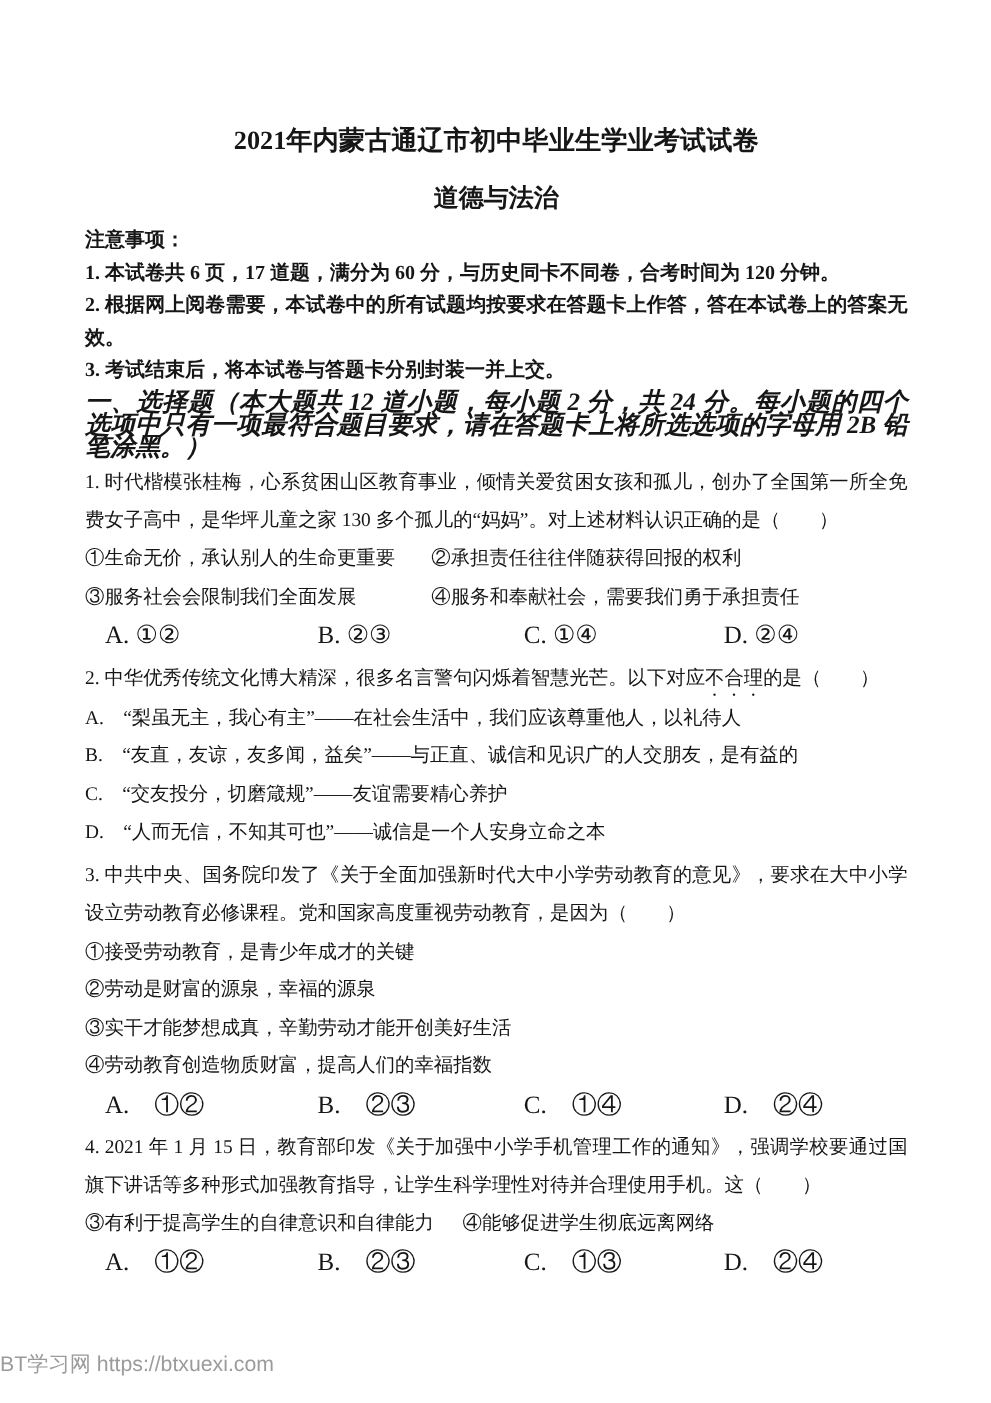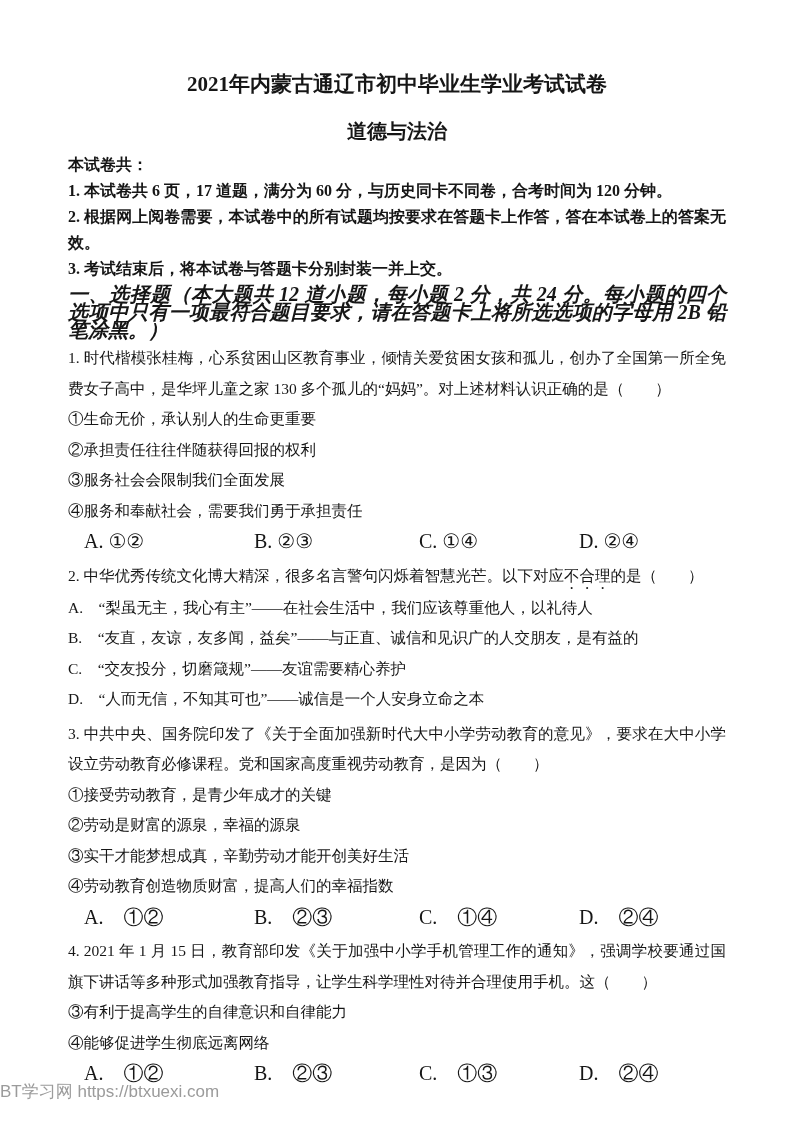--- a/index.html
+++ b/index.html
@@ -4,38 +4,38 @@
 <style>
   html, body { margin: 0; padding: 0; }
   body {
     width: 793px; height: 1122px;
     background: #ffffff;
     color: #161616;
     font-family: "Liberation Serif", "DejaVu Serif", serif;
     position: relative;
     overflow: hidden;
   }
-  .page { padding: 68px 67px 0 68px; }
+  .page { padding: 96px 67px 0 68px; }
   .title {
     text-align: center; font-size: 21px; font-weight: bold;
     line-height: 32px; margin: 0 0 12px 0;
   }
   .subtitle {
     text-align: center; font-size: 20px; font-weight: bold;
     line-height: 30px; margin: 16px 0 6px 0;
   }
   p { margin: 0; font-size: 15.5px; line-height: 30.5px; text-align: justify; }
   .notice-heading, .notice-item {
     font-weight: bold; font-size: 16px; line-height: 26px;
   }
   .section-heading {
     font-weight: bold; font-size: 20px; line-height: 18px; margin-top: 3px; font-style: italic;
   }
   .stem { margin-top: 4px; }
-  .pair-row { display: flex; font-size: 15.5px; line-height: 30.5px; flex-direction: column; }
+  .pair-row { display: flex; font-size: 15.5px; line-height: 30.5px; }
   .pair-row .left-col { width: 277px; flex: none; }
   .pair-row.wide .left-col { width: 302px; }
   .pair-row .right-col { flex: 1; }
   .choice-row {
     display: grid; grid-template-columns: 170px 165px 160px 1fr;
     font-size: 20px; line-height: 30.5px; margin-left: 16px;
   }
   .emph {
     -webkit-text-emphasis: filled dot;
     -webkit-text-emphasis-position: under left;
@@ -51,21 +51,21 @@
   }
 </style>
 </head>
 <body>
 
 <div class="page">
 
   <h1 class="title">2021年内蒙古通辽市初中毕业生学业考试试卷</h1>
   <h2 class="subtitle">道德与法治</h2>
 
-  <p class="notice-heading">本试卷共：</p>
+  <p class="notice-heading">注意事项：</p>
   <p class="notice-item">1. 本试卷共 6 页，17 道题，满分为 60 分，与历史同卡不同卷，合考时间为 120 分钟。</p>
   <p class="notice-item">2. 根据网上阅卷需要，本试卷中的所有试题均按要求在答题卡上作答，答在本试卷上的答案无效。</p>
   <p class="notice-item">3. 考试结束后，将本试卷与答题卡分别封装一并上交。</p>
 
   <p class="section-heading">一、选择题（本大题共 12 道小题，每小题 2 分，共 24 分。每小题的四个选项中只有一项最符合题目要求，请在答题卡上将所选选项的字母用 2B 铅笔涂黑。）</p>
 
   <div>
     <p class="stem">1. 时代楷模张桂梅，心系贫困山区教育事业，倾情关爱贫困女孩和孤儿，创办了全国第一所全免费女子高中，是华坪儿童之家 130 多个孤儿的“妈妈”。对上述材料认识正确的是（　　）</p>
     <div class="pair-row">
       <span class="left-col">①生命无价，承认别人的生命更重要</span>

